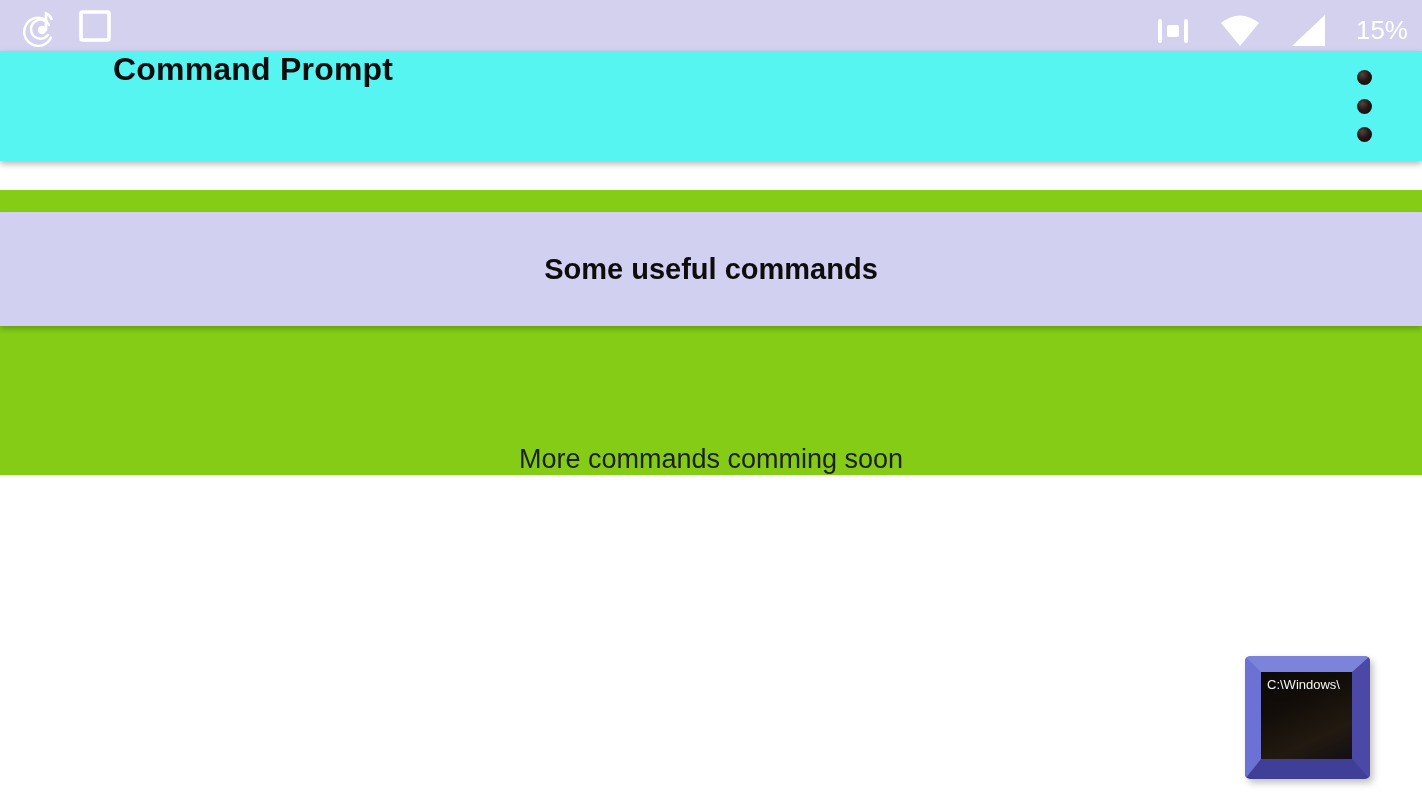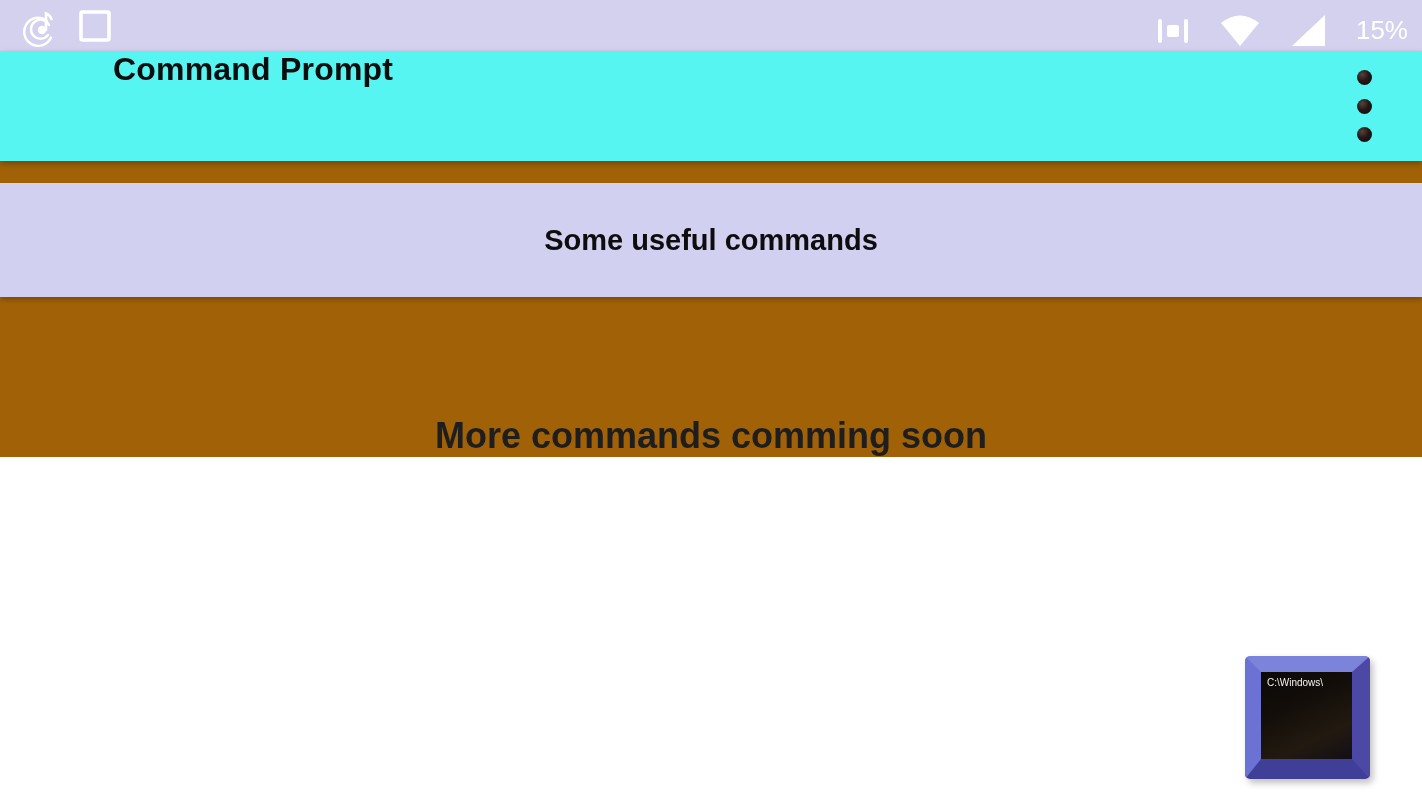--- a/index.html
+++ b/index.html
@@ -77,42 +77,42 @@
     background: transparent;
     border: none;
   }
   .dot {
     width: 15px; height: 15px;
     border-radius: 50%;
     background: radial-gradient(circle at 35% 30%, #54433e 0%, #241816 45%, #100b0a 100%);
   }
 
   
-  .content { background: #a16207; }
+  .content { background: #84cc16; margin-top: 29px; }
   .gap-top { height: 22px; }
   .cmd-btn {
     display: block;
     width: 100%;
     height: 114px;
     background: #d2d0f1;
     border: none;
     font-family: "Liberation Sans", sans-serif;
     font-size: 29px;
     font-weight: bold;
     color: #0d0d0d;
     text-align: center;
     box-shadow: 0 3px 5px rgba(0,0,0,0.22);
     cursor: pointer;
   }
   .btn-gap { height: 19px; }
   .coming-soon {
     margin-top: 99px;
     text-align: center;
-    font-size: 36px;
-    font-weight: 700;
+    font-size: 27px;
+    font-weight: 400;
     color: #1e1e1e;
   }
 
   
   .app-icon {
     position: absolute;
     left: 1245px; top: 656px;
     width: 125px; height: 123px;
     border-radius: 5px;
     border-style: solid;
@@ -120,21 +120,21 @@
     border-color: #7c83da #4c49a6 #403f97 #6b72d3;
     background: #5b63c7;
     box-shadow: 3px 4px 7px rgba(0,0,0,0.25);
     cursor: pointer;
     padding: 0;
   }
   .icon-screen {
     width: 100%; height: 100%;
     background: linear-gradient(155deg, #0b0907 0%, #120d09 35%, #221a10 72%, #120e16 100%);
     color: #f5f5f5;
-    font-size: 10px;
+    font-size: 13px;
     padding: 5px 0 12px 6px;
     overflow: hidden;
     white-space: nowrap;
   }
 </style>
 </head>
 <body>
 
 <div class="status-bar">
   <div class="status-left">

